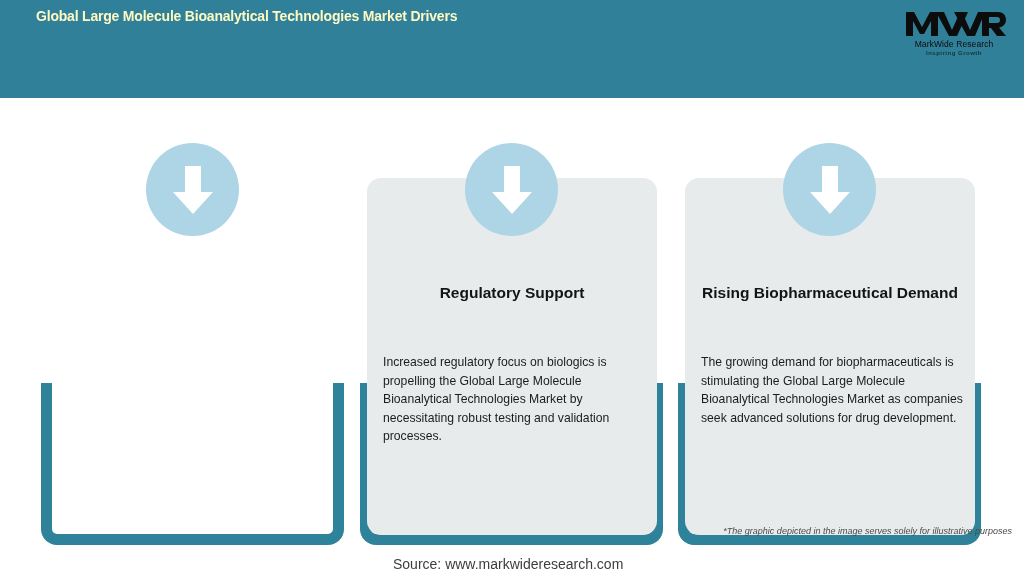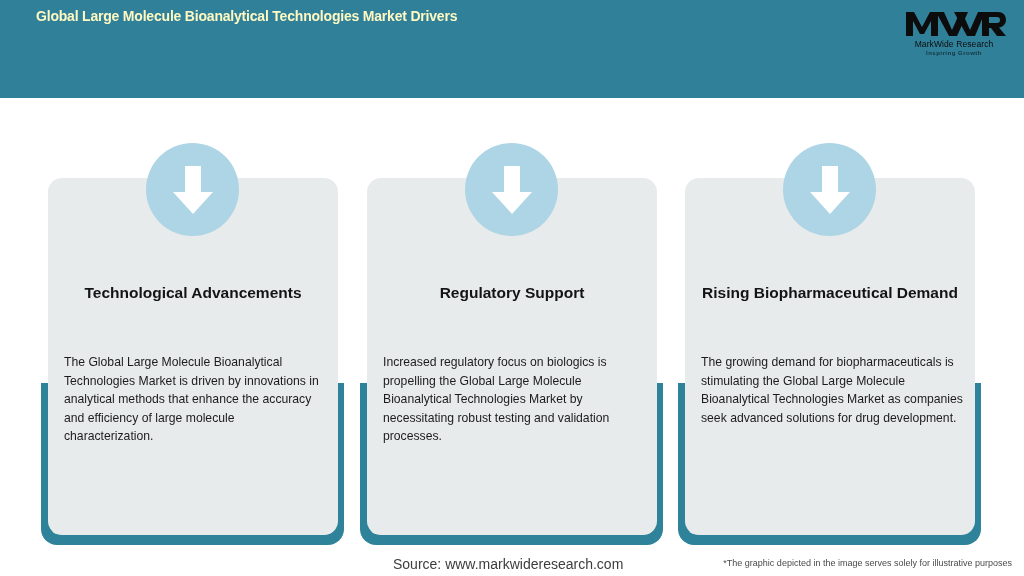--- a/index.html
+++ b/index.html
@@ -161,25 +161,26 @@
     top: 556px;
     font-size: 14px;
     font-weight: normal;
     color: #3d3d3d;
     white-space: nowrap;
     font-stretch: condensed;
   }
   .footer-note {
     position: absolute;
     right: 12px;
-    top: 558px;
+    top: 526px;
     font-size: 9px;
     color: #4a4a4a;
     white-space: nowrap;
     font-stretch: condensed;
+    font-style: italic;
   }
 </style>
 </head>
 <body>
 
 <div class="header">
   <div class="header-title">Global Large Molecule Bioanalytical Technologies Market Drivers</div>
 
   <div class="logo">
     <svg class="logo-mark" viewBox="0 0 104 30">
@@ -195,24 +196,20 @@
     </svg>
     <span class="logo-name">MarkWide Research</span>
     <span class="logo-tagline">Inspiring Growth</span>
   </div>
 </div>
 
 <div class="cards-layer">
 
   <div class="card-group g0">
     <div class="bracket"></div>
-    <div class="card">
-      <div class="card-title">Technological Advancements</div>
-      <div class="card-body">The Global Large Molecule Bioanalytical Technologies Market is driven by innovations in analytical methods that enhance the accuracy and efficiency of large molecule characterization.</div>
-    </div>
     <div class="icon-circle">
       <svg width="44" height="52" viewBox="0 0 44 52">
         <polygon points="14,2 30,2 30,28 42,28 22,50 2,28 14,28" fill="#ffffff"></polygon>
       </svg>
     </div>
   </div>
 
   <div class="card-group g2">
     <div class="bracket"></div>
     <div class="card">

